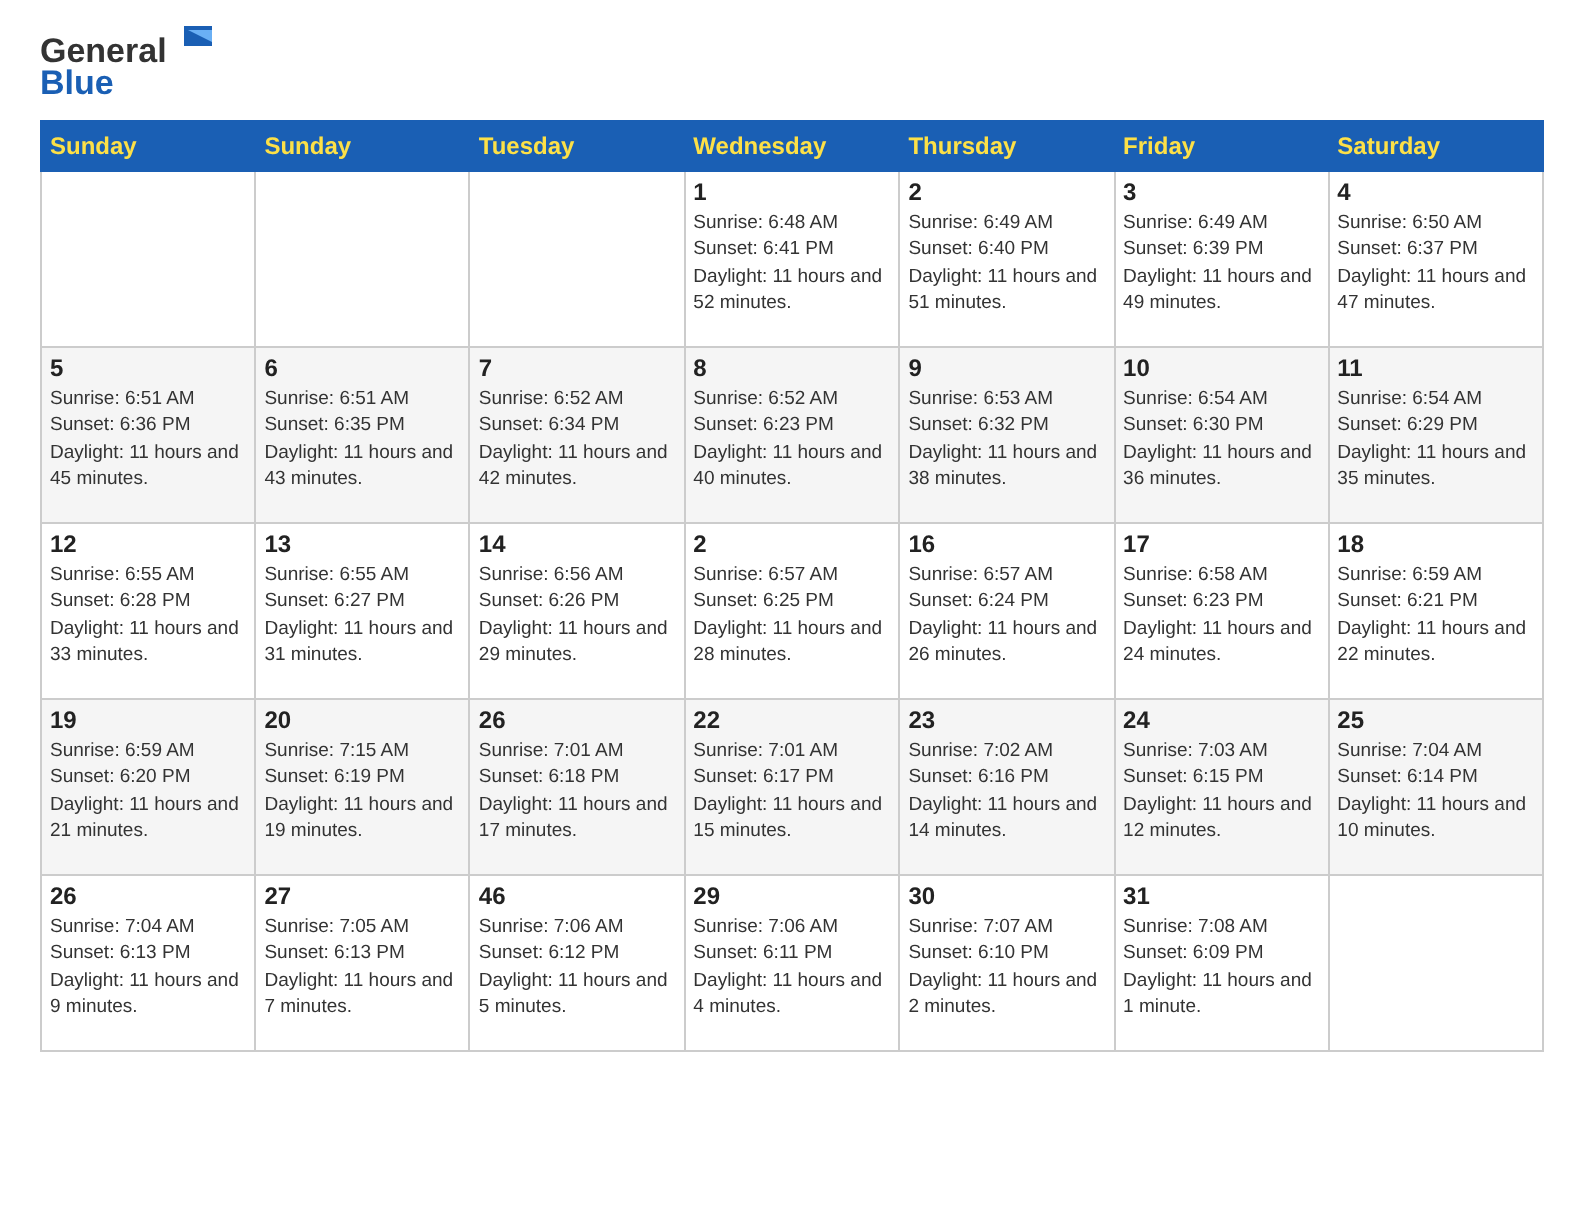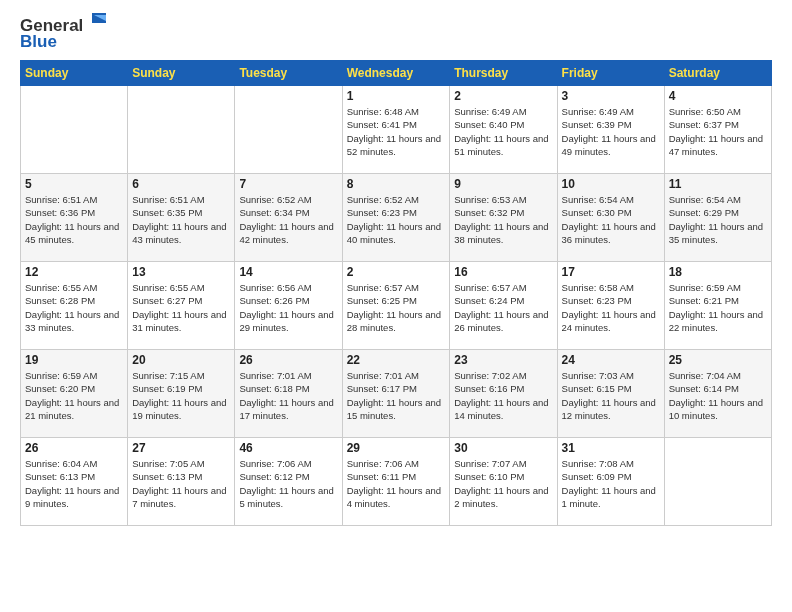--- a/index.html
+++ b/index.html
@@ -296,21 +296,21 @@
             <span class="day-num">25</span>
             <div class="day-info">Sunrise: 7:04 AM
 Sunset: 6:14 PM
 Daylight: 11 hours
 and 10 minutes.</div>
           </td>
         </tr>
         <tr>
           <td>
             <span class="day-num">26</span>
-            <div class="day-info">Sunrise: 6:04 AM
+            <div class="day-info">Sunrise: 7:04 AM
 Sunset: 6:13 PM
 Daylight: 11 hours
 and 9 minutes.</div>
           </td>
           <td>
             <span class="day-num">27</span>
             <div class="day-info">Sunrise: 7:05 AM
 Sunset: 6:13 PM
 Daylight: 11 hours
 and 7 minutes.</div>

